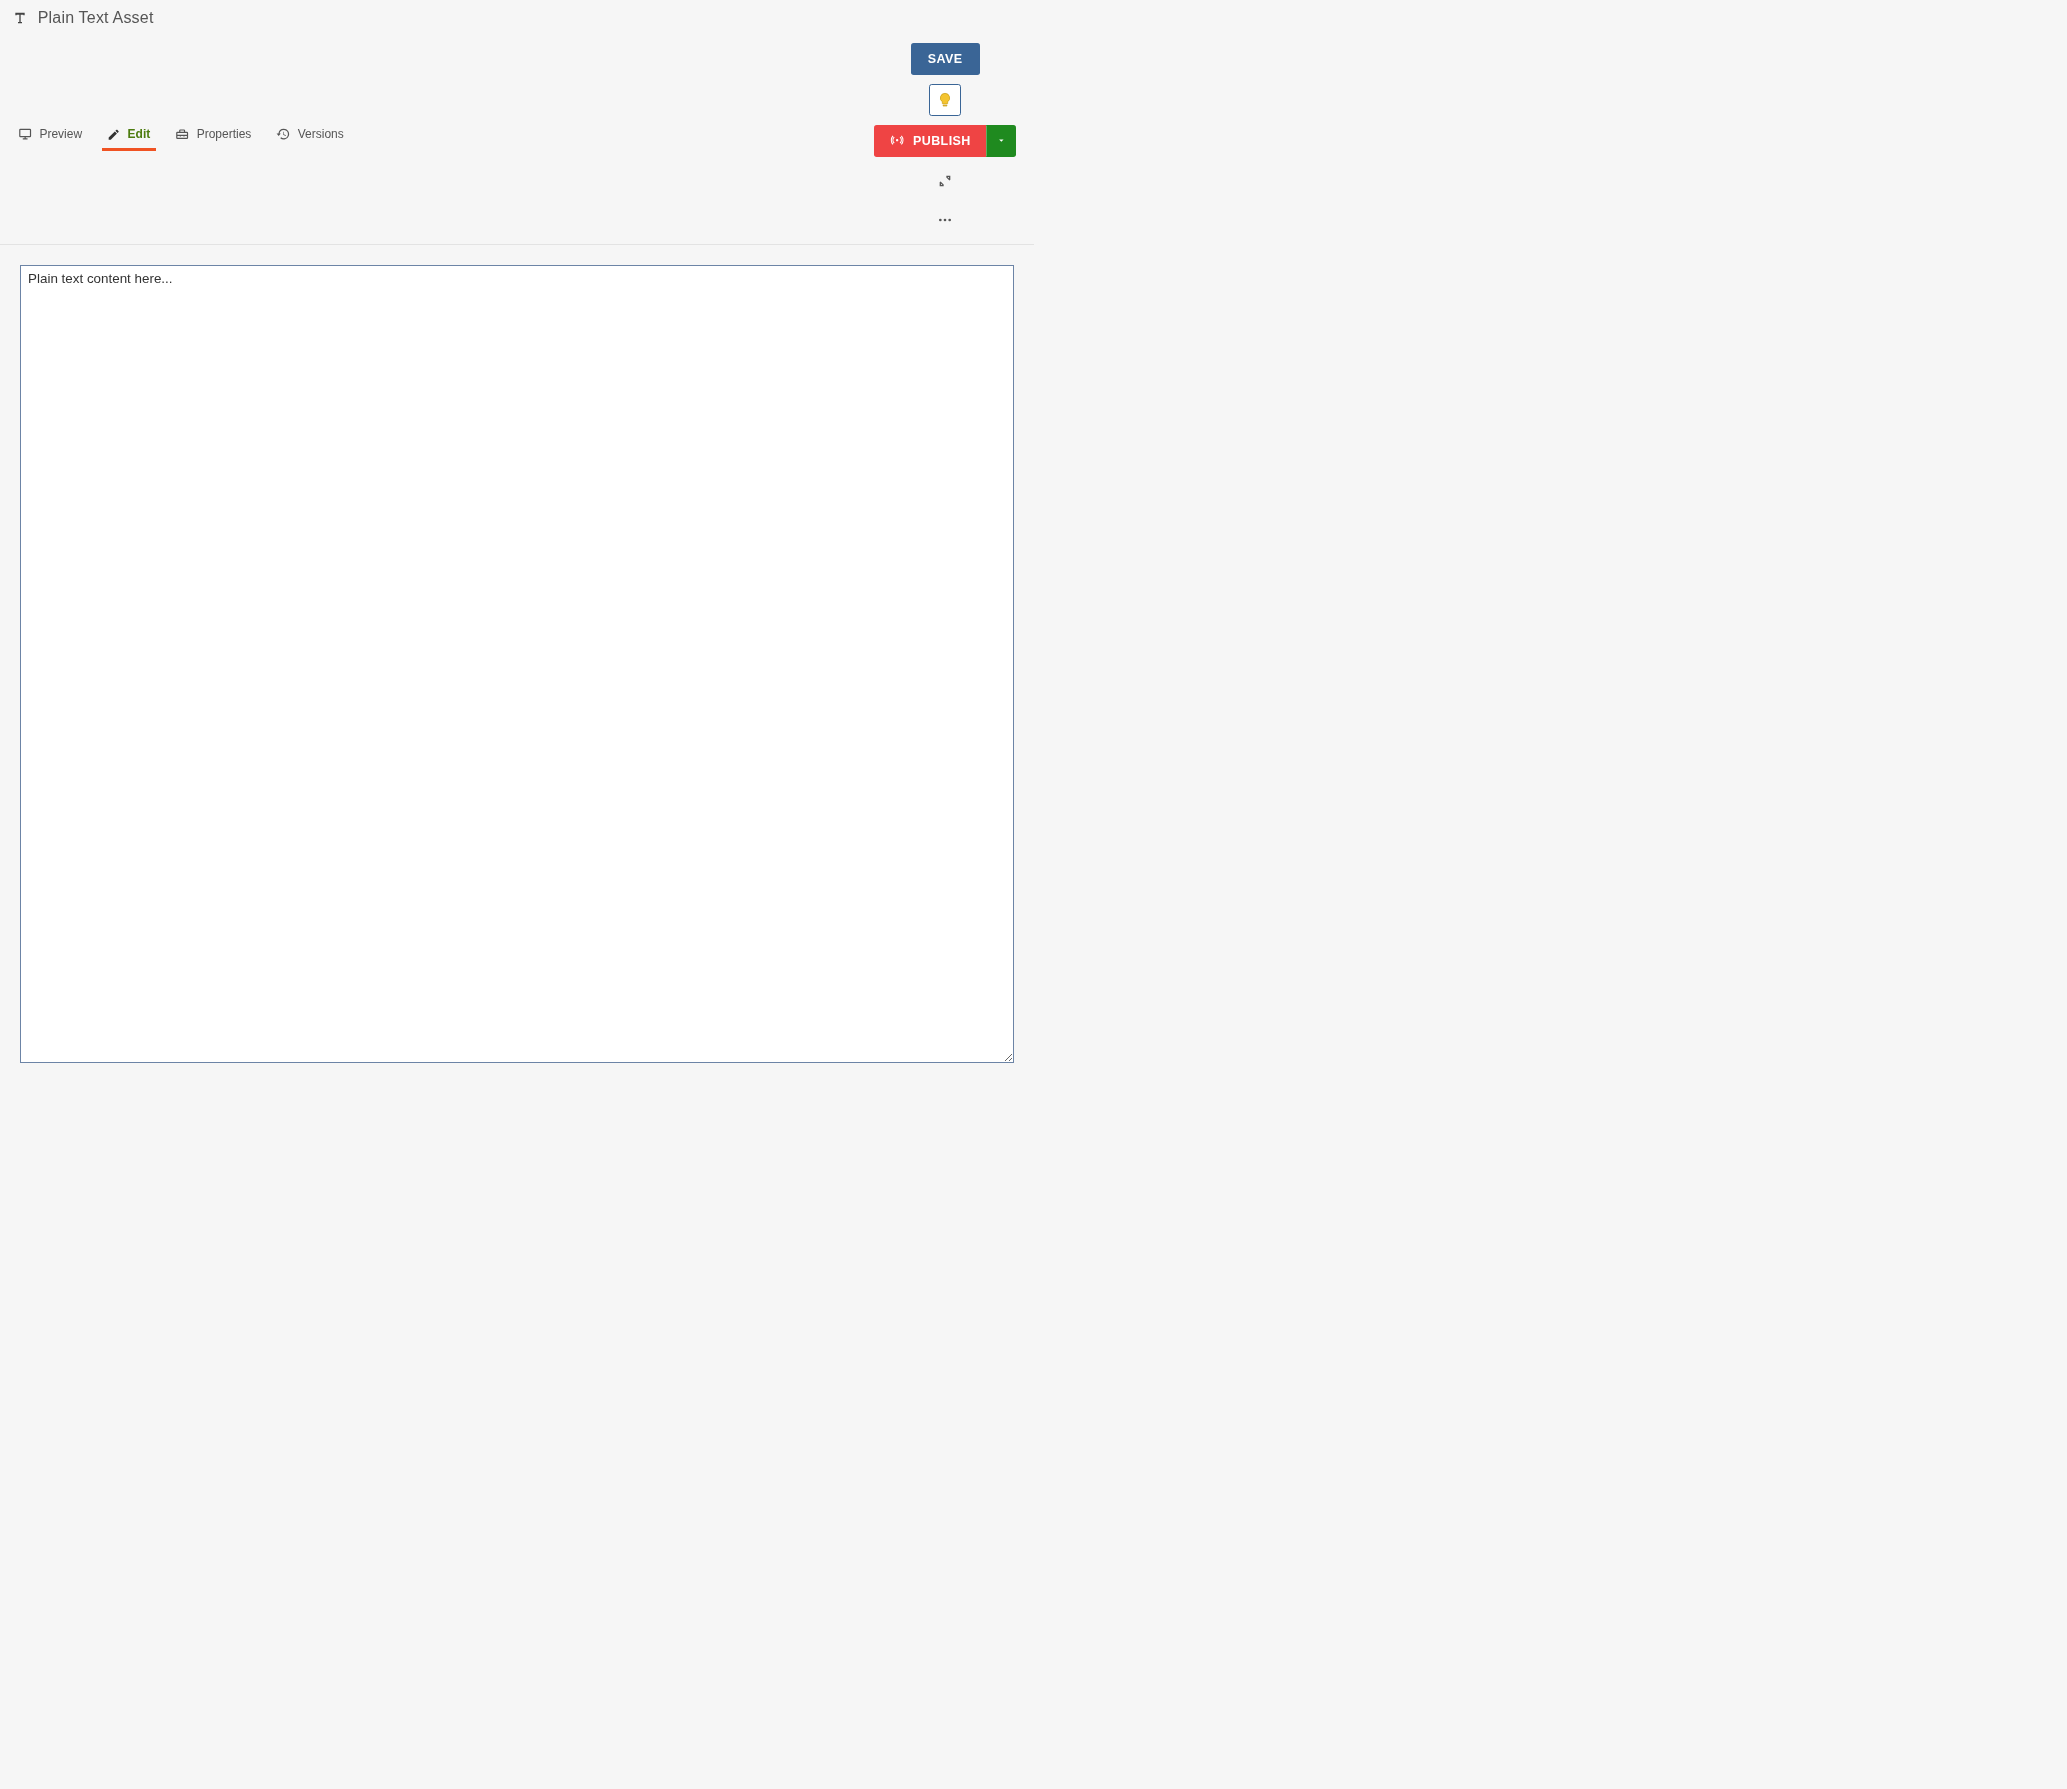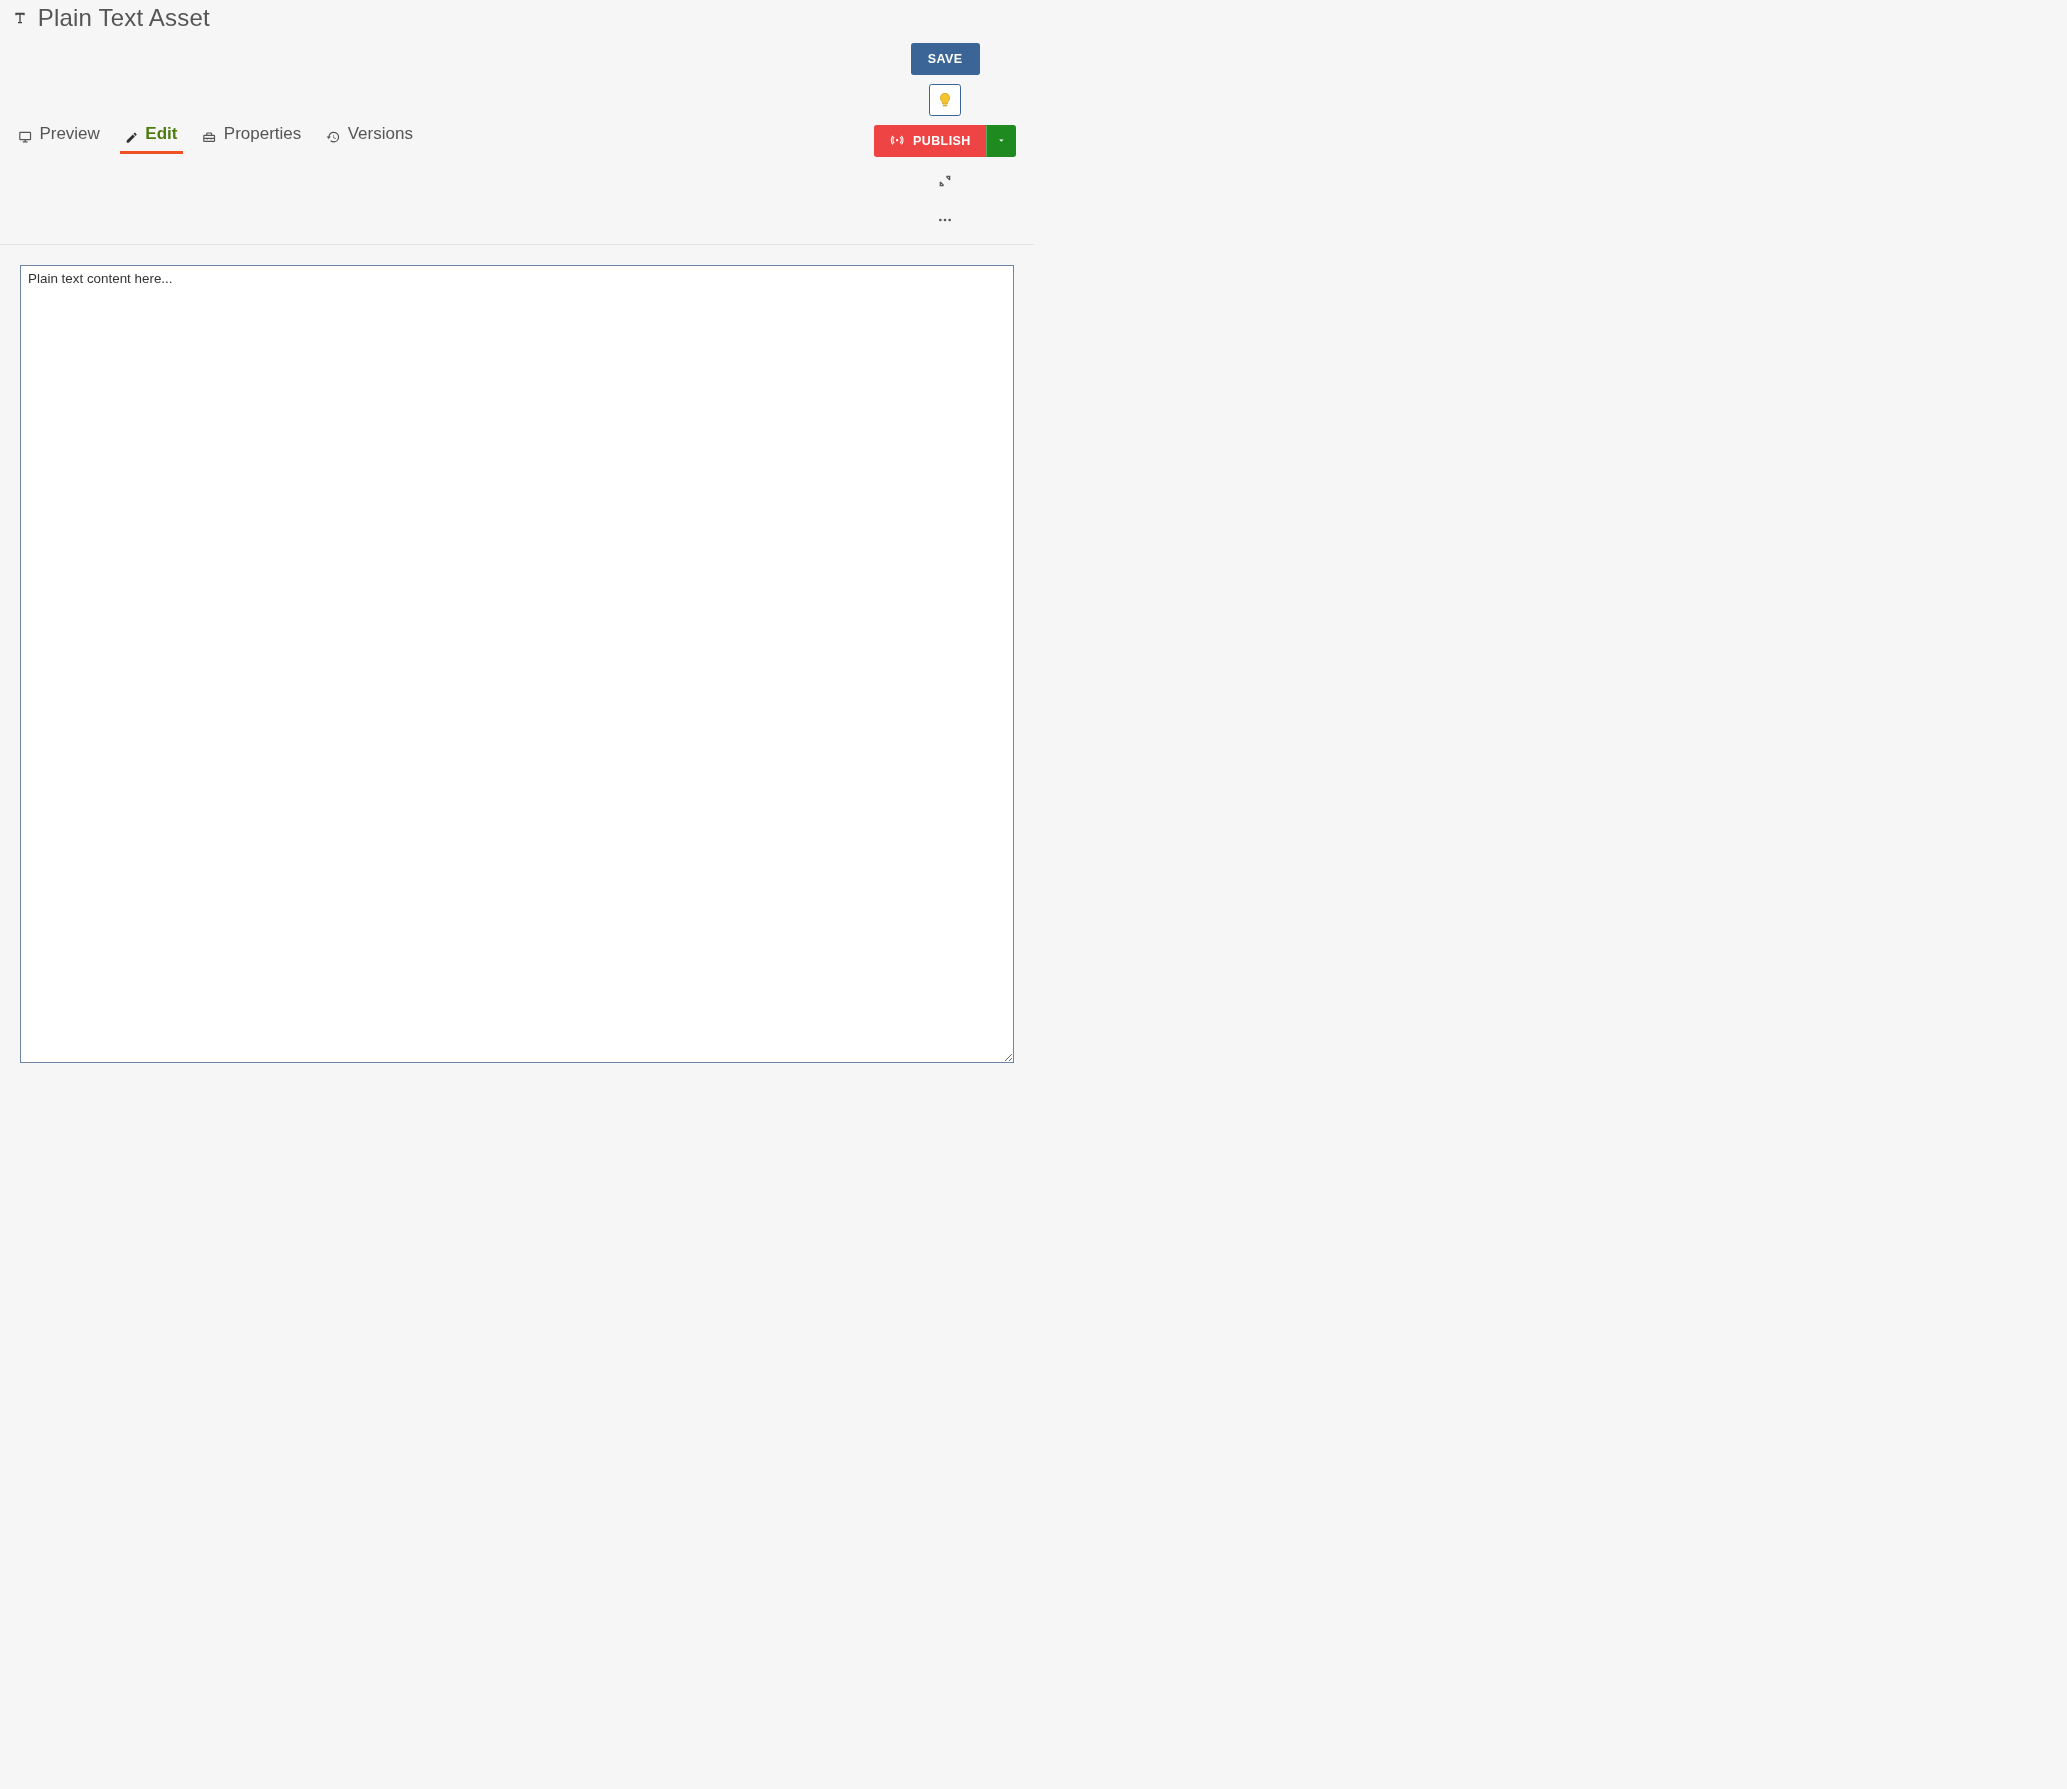--- a/index.html
+++ b/index.html
@@ -2,26 +2,26 @@
 <html style="font-size:14.3px"><head>
 <meta charset="utf-8">
 <style>
   * { box-sizing: border-box; margin:0; padding:0; }
   html,body { width:100%; height:100%; font-family: -apple-system, "Helvetica Neue", Arial, sans-serif; background:#f6f6f6; color:#333; }
   .app { width:1034px; height:895px; background:#f6f6f6; position:relative; }
 
   
   .title-row { display:flex; align-items:center; gap:9px; padding:5.3px 10.7px 0 10.7px; height:30px;}
   .title-row .type-icon { width:18px; display:flex; align-items:center; justify-content:center; color:#444; }
-  .title-row h1 { font-size:24px; font-weight:300; color:#555; letter-spacing:0.2px;}
+  .title-row h1 { font-size:16px; font-weight:300; color:#555; letter-spacing:0.2px;}
 
   
   .toolbar { display:flex; align-items:center; justify-content:space-between; padding:12.5px 18px 9px 18px; border-bottom:0.9px solid #e3e3e3; min-height:45px;}
   .tabs { display:flex; align-items:center; gap:25px; }
-  .tab { display:flex; align-items:flex-end; gap:7.1px; font-size:17px; color:#555; cursor:pointer; padding-bottom:9px; position:relative; }
+  .tab { display:flex; align-items:flex-end; gap:7.1px; font-size:12px; color:#555; cursor:pointer; padding-bottom:9px; position:relative; }
   .tab .icon { color:#555; display:flex; align-items:center; }
   .tab.active { font-weight:700; color:#4d7c0f; }
   .tab.active::after { content:""; position:absolute; left:-5.3px; right:-5.3px; bottom:-0.9px; height:2.7px; background:#f05323; }
   .actions { display:flex; align-items:center; gap:9px;flex-direction:column; }
   .btn { display:flex; align-items:center; justify-content:center; height:32px; border-radius:2.7px; font-size:12.5px; font-weight:600; letter-spacing:0.4px; cursor:pointer; border:0.9px solid transparent; padding:0 16px; }
   .btn-save { background:#3a6596; color:#fff; }
   .btn-bulb { background:#fff; border:0.9px solid #3a6596; width:32px; padding:0; }
   .btn-publish-group { display:flex; }
   .btn-publish { background:#ef4444; color:#fff; display:flex; align-items:center; gap:9px; border-radius:2.7px 0 0 2.7px; padding:0 14.3px;}
   .btn-publish .bcast-icon { display:flex; }

